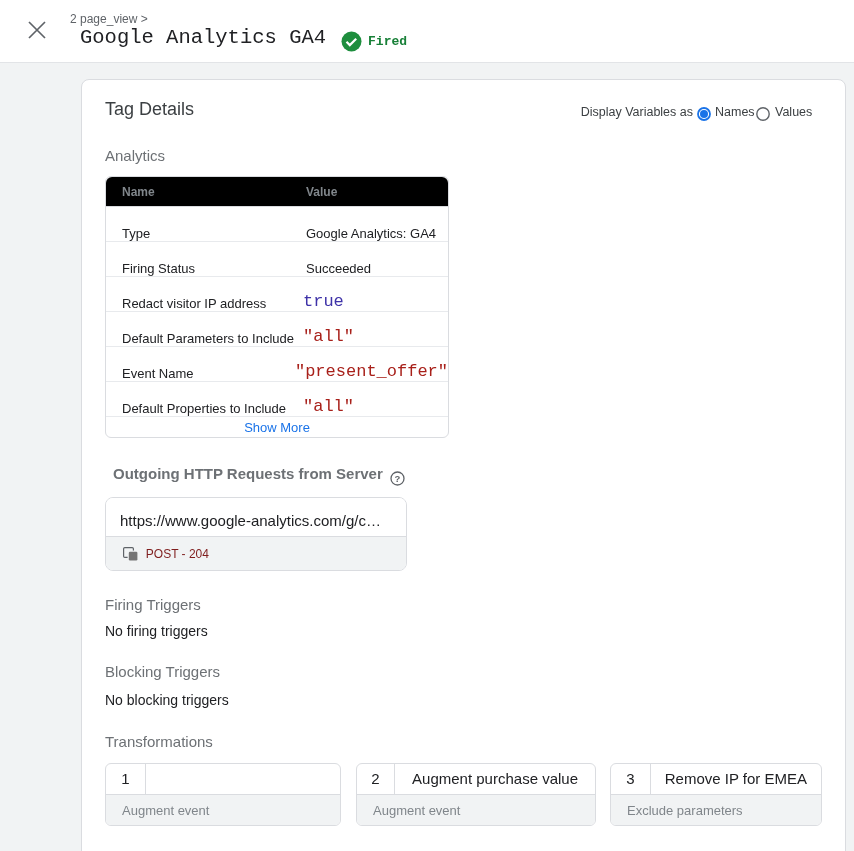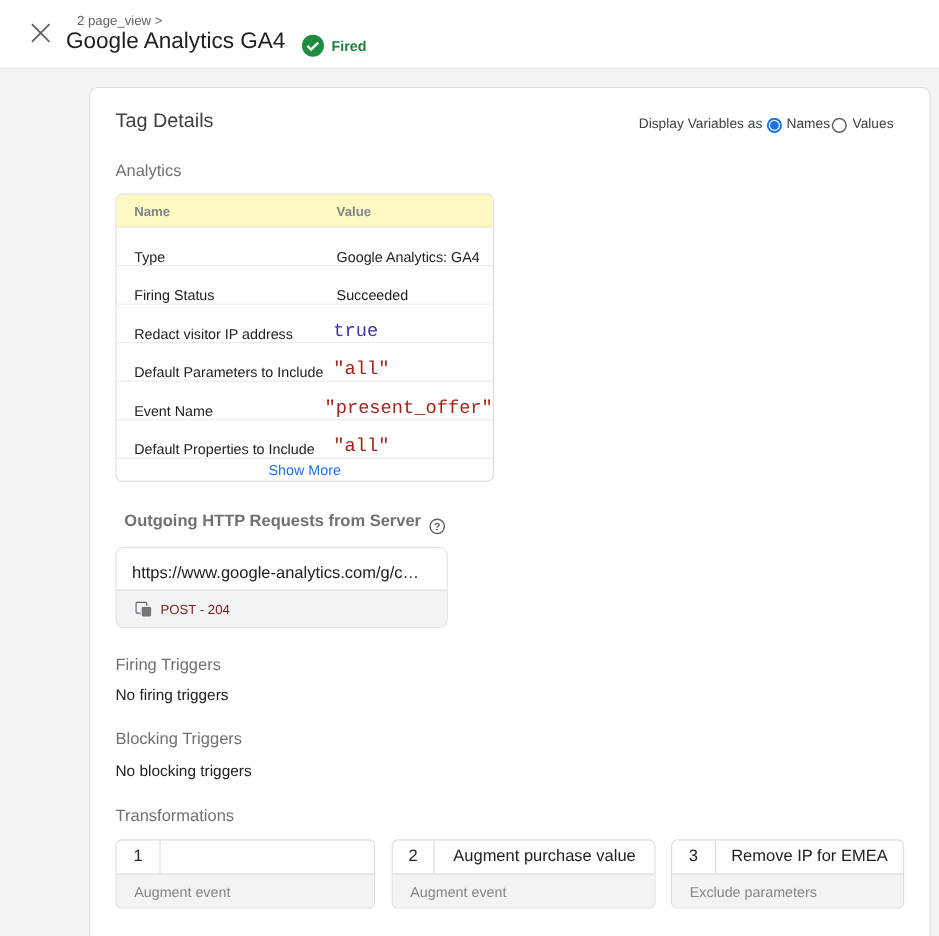--- a/index.html
+++ b/index.html
@@ -4,36 +4,36 @@
 <style>
 * { margin:0; padding:0; box-sizing:border-box; }
 html,body { width:854px; height:851px; overflow:hidden; background:#fff;
   font-family:"Liberation Sans", sans-serif; }
 #root { position:relative; width:854px; height:851px; }
 
 #hdr { position:absolute; left:0; top:0; width:854px; height:63px; background:#fff;
   border-bottom:1px solid #e2e4e7; }
 #closex { position:absolute; left:28px; top:21px; }
 #crumb { position:absolute; left:70px; top:12px; font-size:12px; line-height:14px; color:#5f6368; }
-#title { position:absolute; left:60px; top:25.5px; font-size:20.5px; line-height:23px; color:#202124;
-  display:flex; align-items:flex-start; }
+#title { position:absolute; left:80px; top:25.5px; font-size:20.5px; line-height:23px; color:#202124;
+  display:flex; align-items:flex-start;font-family:Liberation Mono, monospace; }
 #fired { display:flex; align-items:center; margin-left:15px; margin-top:4.5px; }
 #fired span { color:#188038; font-size:13px; font-weight:bold; margin-left:6px; }
 
 #main { position:absolute; left:0; top:63px; width:854px; height:788px; background:#f1f3f4; }
 #card { position:absolute; left:81px; top:16px; width:765px; height:800px;
   background:#fff; border:1px solid #dadce0; border-radius:8px; }
 .abs { position:absolute; }
 #tagdetails { left:23px; top:19px; font-size:18px; line-height:21px; color:#3c4043; }
 .dv { position:absolute; font-size:12.5px; line-height:15px; color:#3c4043; }
 .sechead { font-size:15px; line-height:18px; color:#6d7175; }
 
 #ptable { left:23px; top:96px; width:344px; border:1px solid #dadce0; border-radius:6px;
   background:#fff; }
-#ptable .thead { height:30px; background:#fef9c3; border-bottom:1px solid #dadce0;
+#ptable .thead { height:30px; background:#000000; border-bottom:1px solid #dadce0;
   border-radius:6px 6px 0 0; display:flex; align-items:center;
   font-size:12px; font-weight:bold; color:#80868b; }
 #ptable .thead .c1 { padding-left:16px; width:200px; }
 .prow { height:35px; display:flex; align-items:flex-end; border-bottom:1px solid #e8eaed;
   font-size:13px; color:#202124; }
 .prow .c1 { padding-left:16px; width:200px; }
 .mono { font-family:"Liberation Mono", monospace; font-size:17px;
   position:relative; top:-0.5px; margin-left:-3px; }
 .vred { color:#a8201a; }
 .vblue { color:#3e32a8; }

